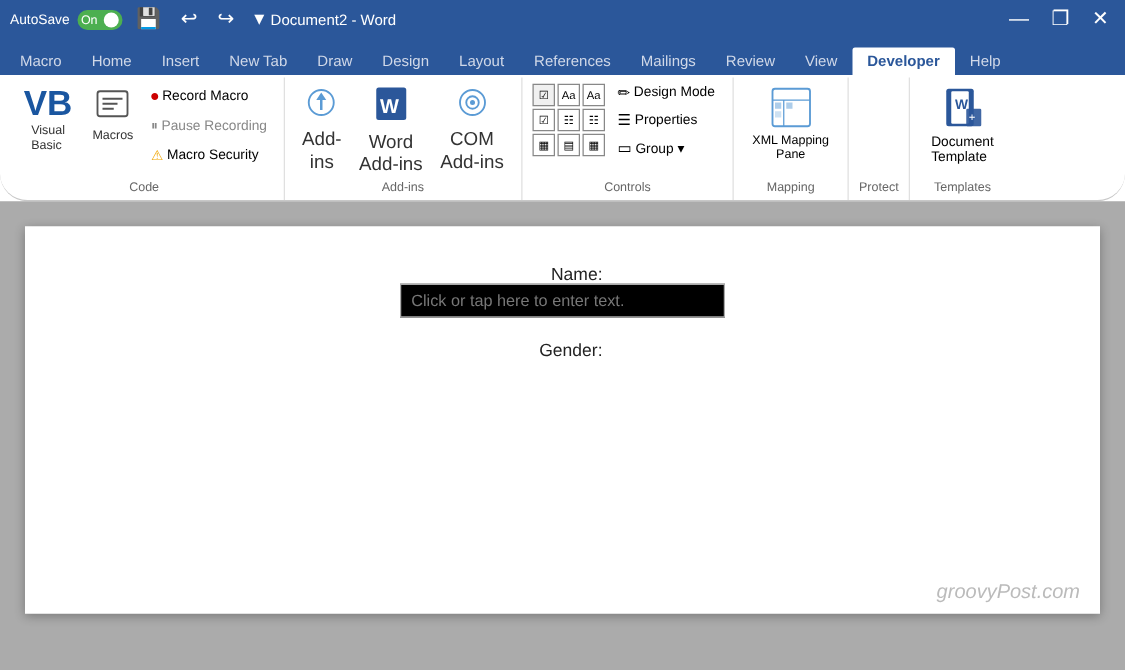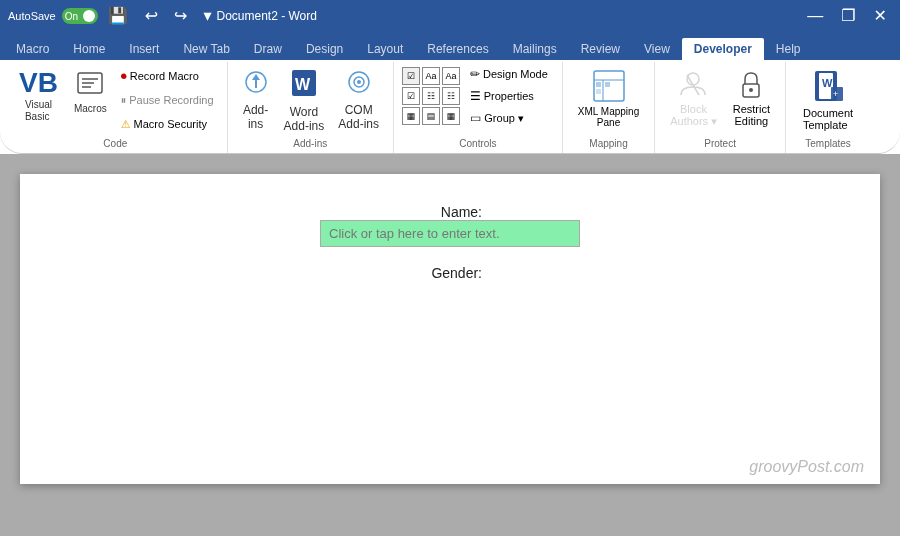--- a/index.html
+++ b/index.html
@@ -120,21 +120,21 @@
       align-items: center;
       justify-content: center;
       padding: 3px 5px;
       cursor: pointer;
       border-radius: 3px;
       border: 1px solid transparent;
       min-width: 36px;
       text-align: center;
     }
     .addins-btn .btn-icon { font-size: 26px; }
-    .addins-btn .btn-label { font-size: 12px; color: #333; line-height: 1.2; }
+    .addins-btn .btn-label { font-size: 15px; color: #333; line-height: 1.2; }
     .ctrl-btn {
       display: flex;
       align-items: center;
       gap: 3px;
       padding: 2px 5px;
       cursor: pointer;
       border-radius: 2px;
       border: 1px solid transparent;
       font-size: 11px;
       white-space: nowrap;
@@ -198,21 +198,21 @@
       display: flex;
       align-items: center;
       margin-bottom: 18px;
       font-size: 14px;
       color: #222;
       flex-direction: column;
     }
     .doc-field-label { width: 70px; text-align: right; margin-right: 6px; }
     .doc-field-input {
       border: 1px solid #aaa;
-      background: #86efac;
+      background: #000000;
       padding: 5px 8px;
       font-size: 13px;
       color: #777;
       min-width: 260px;
       cursor: text;
     }
     .watermark {
       position: absolute;
       bottom: 8px;
       right: 16px;
@@ -392,44 +392,20 @@
             <rect x="5" y="21" width="5" height="5" fill="#5b9bd5" opacity="0.3"></rect>
           </svg>
         </div>
         <div class="btn-label" style="font-size:10px; text-align:center;">XML Mapping<br>Pane</div>
       </div>
     </div>
     <div class="ribbon-group-label">Mapping</div>
   </div>
 
   <div class="ribbon-group">
-    <div class="ribbon-group-content">
-
-      <div class="protect-btn disabled">
-        <div>
-          <svg width="32" height="32" viewBox="0 0 32 32">
-            <circle cx="16" cy="10" r="6" fill="none" stroke="#aaa" stroke-width="1.5"></circle>
-            <path d="M4 26 Q4 18 16 18 Q28 18 28 26" fill="none" stroke="#aaa" stroke-width="1.5"></path>
-            <line x1="10" y1="6" x2="22" y2="26" stroke="#aaa" stroke-width="1.5"></line>
-          </svg>
-        </div>
-        <div class="btn-label" style="color:#aaa;">Block<br>Authors ▾</div>
-      </div>
-
-      <div class="protect-btn">
-        <div>
-          <svg width="32" height="32" viewBox="0 0 32 32">
-            <rect x="8" y="15" width="16" height="13" rx="2" fill="none" stroke="#555" stroke-width="1.5"></rect>
-            <path d="M10 15 L10 10 Q10 4 16 4 Q22 4 22 10 L22 15" fill="none" stroke="#555" stroke-width="1.5"></path>
-            <circle cx="16" cy="21" r="2" fill="#555"></circle>
-          </svg>
-        </div>
-        <div class="btn-label">Restrict<br>Editing</div>
-      </div>
-    </div>
     <div class="ribbon-group-label">Protect</div>
   </div>
 
   <div class="ribbon-group" style="border-right:none;">
     <div class="ribbon-group-content">
       <div class="templates-btn">
         <div>
           <svg width="34" height="36" viewBox="0 0 34 36">
             <rect x="4" y="2" width="22" height="30" rx="2" fill="#2b579a"></rect>
             <rect x="8" y="4" width="14" height="26" rx="1" fill="#fff"></rect>

